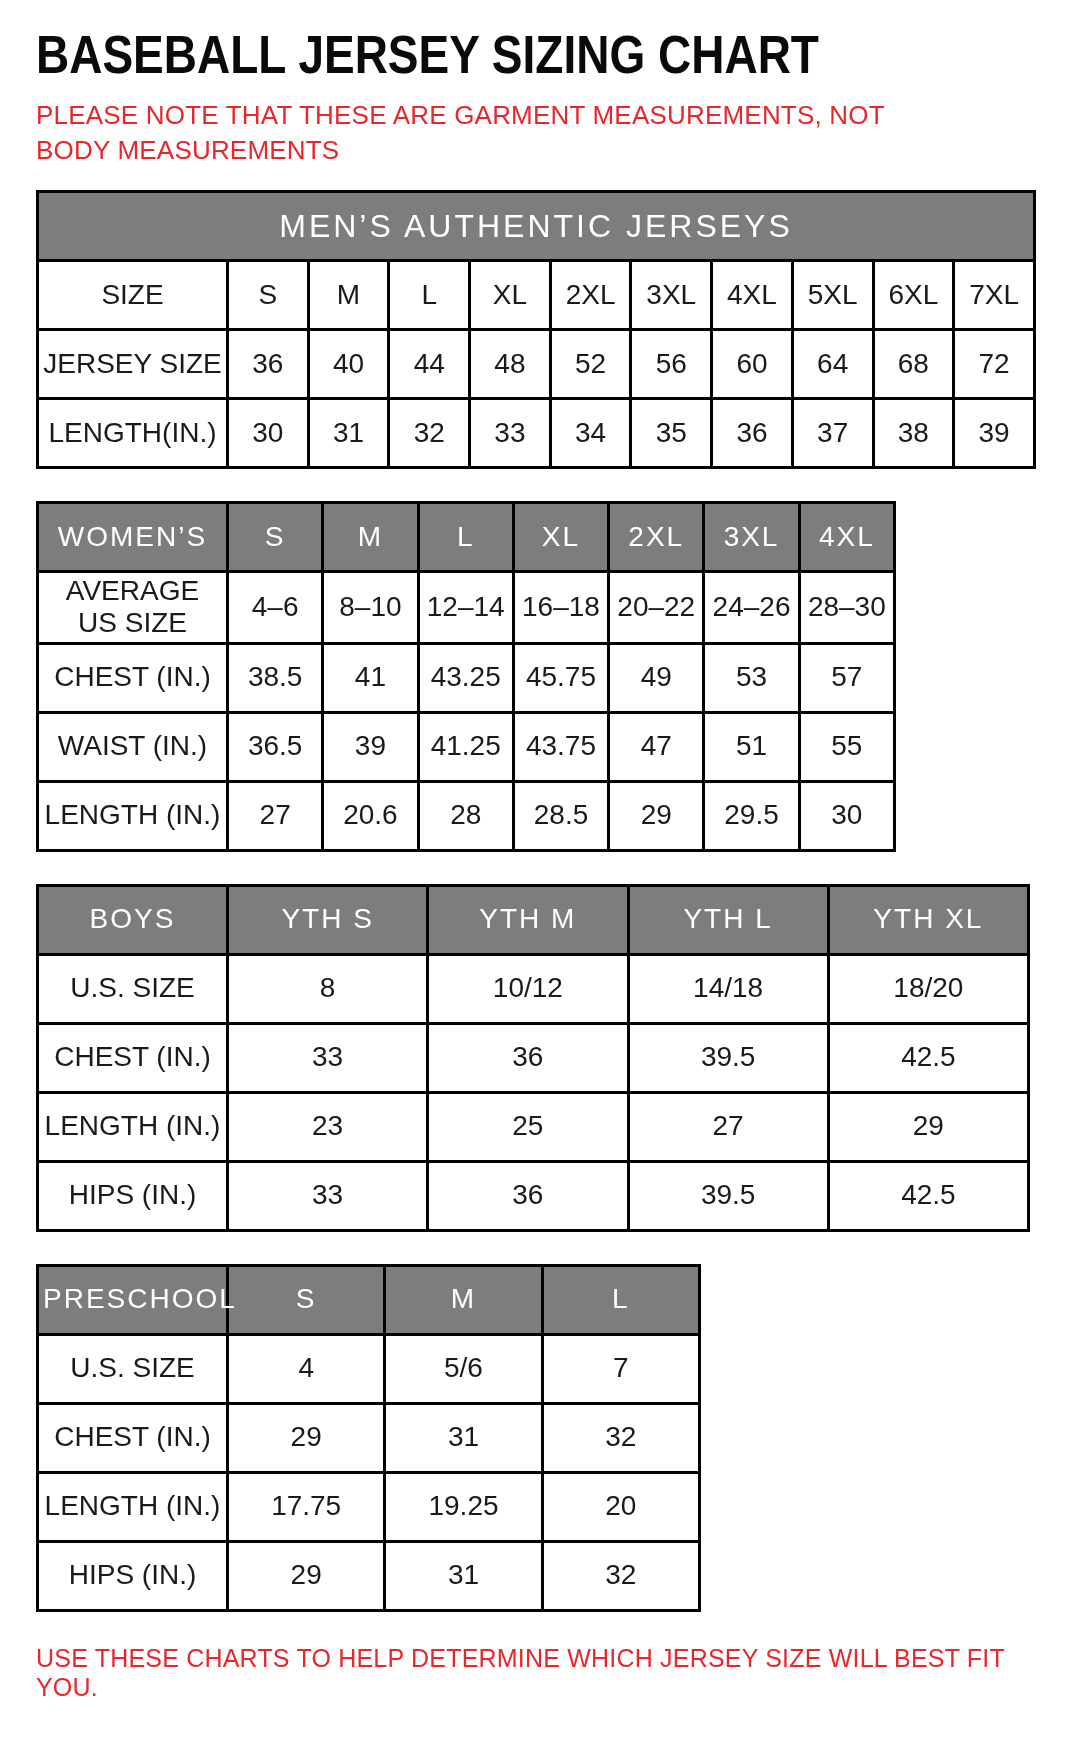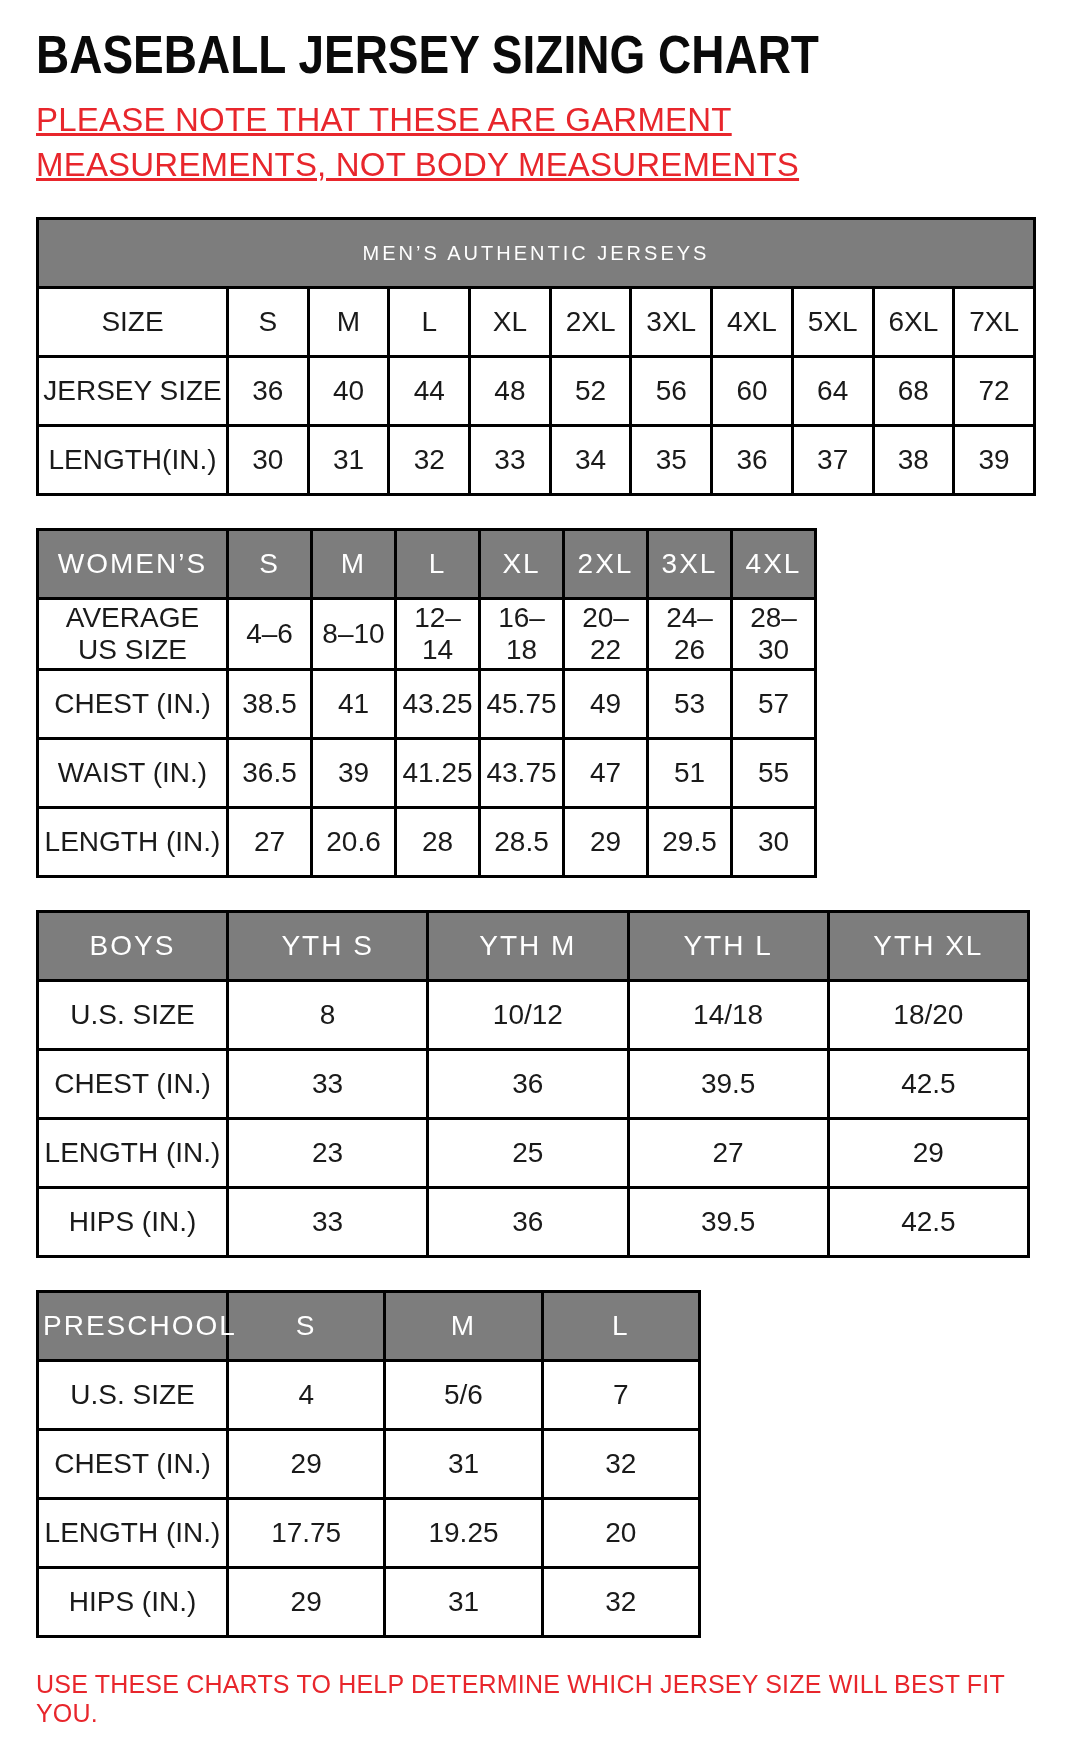--- a/index.html
+++ b/index.html
@@ -17,26 +17,25 @@
     font-weight:bold;
     margin:0 0 14px 0;
     letter-spacing:0px;
     white-space:nowrap;
     transform:scaleX(0.92) scaleY(1.08);
     transform-origin:left center;
     color:#0a0a0a;
   }
   .note {
     color:var(--accent-red);
-    font-size:33px;
+    font-size:26px;
     line-height:1.35;
     max-width:900px;
-    margin:0 0 30px 0;
+    margin:0 0 22px 0;
     letter-spacing:0.2px;
-    text-decoration:underline;
   }
   .sizing-table {
     border-collapse:collapse;
     table-layout:fixed;
     margin:0 0 32px 0;
   }
   .sizing-table th, .sizing-table td {
     border:3px solid var(--border-black);
     text-align:center;
     vertical-align:middle;
@@ -45,26 +44,26 @@
     font-weight:normal;
     padding:2px 4px;
     line-height:1.15;
   }
   .sizing-table .head {
     background:var(--header-gray);
     color:#ffffff;
     letter-spacing:2px;
   }
   .sizing-table .span-head {
-    font-size:20px;
+    font-size:32px;
     letter-spacing:3px;
   }
   .sizing-table col:first-child { width:190px; }
   .t-mens { width:1000px; }
-  .t-womens { width:781px; }
+  .t-womens { width:860px; }
   .t-boys { width:994px; }
   .t-preschool { width:665px; }
   .footer-note {
     color:var(--accent-red);
     font-size:25px;
     margin:6px 0 0 0;
     letter-spacing:0.2px;
   }
 </style>
 </head>

